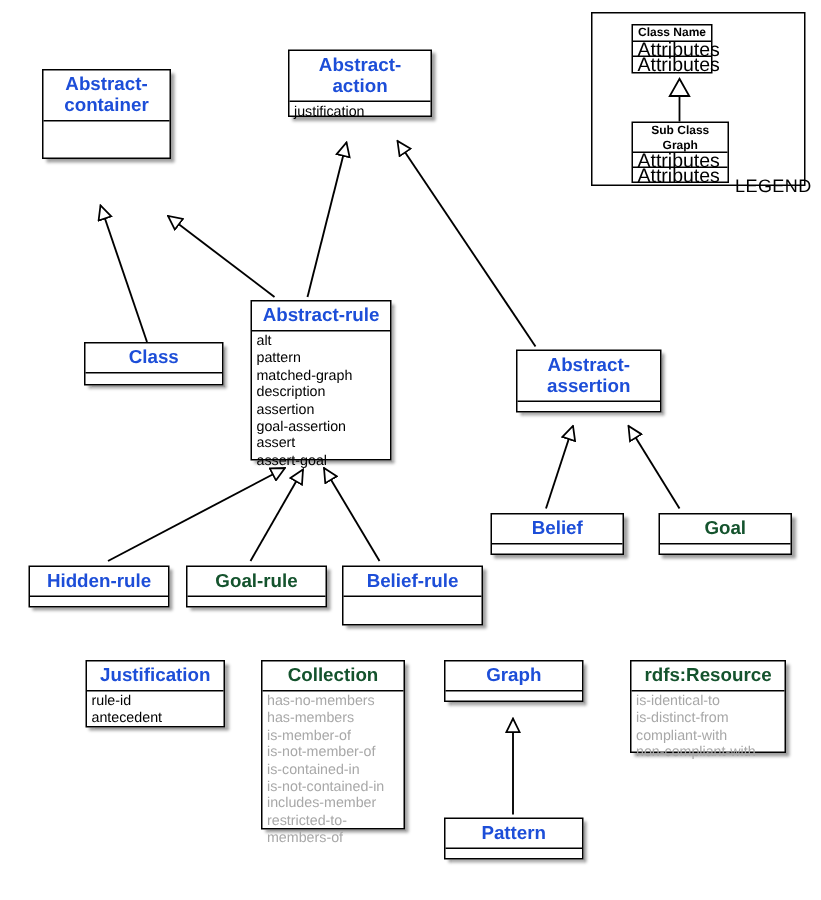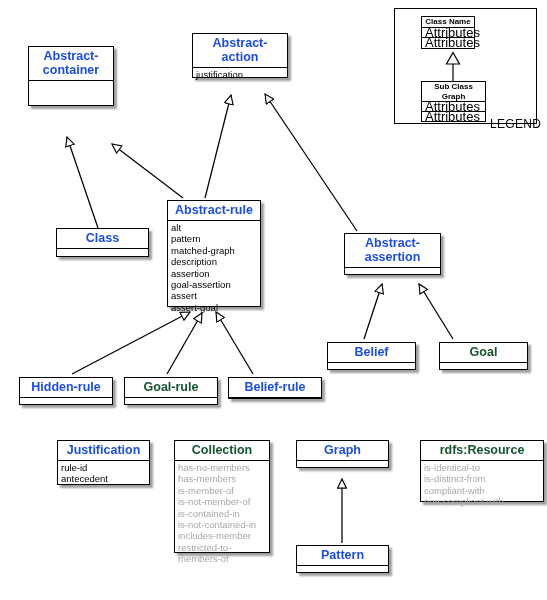--- a/index.html
+++ b/index.html
@@ -170,21 +170,21 @@
         <div class="uml-attrs empty"></div>
       </div>
       <div class="uml-box" style="left: 19px; top: 377px; width: 94px; height: 28px;">
         <div class="uml-title"><span>Hidden-rule</span></div>
         <div class="uml-attrs empty"></div>
       </div>
       <div class="uml-box" style="left: 124px; top: 377px; width: 94px; height: 28px;">
         <div class="uml-title dim"><span>Goal-rule</span></div>
         <div class="uml-attrs empty"></div>
       </div>
-      <div class="uml-box" style="left: 228px; top: 377px; width: 94px; height: 22px;">
+      <div class="uml-box" style="left: 228px; top: 377px; width: 94px; height: 40px;">
         <div class="uml-title"><span>Belief-rule</span></div>
         <div class="uml-attrs empty"></div>
       </div>
       <div class="uml-box" style="left: 57px; top: 440px; width: 93px; height: 45px;">
         <div class="uml-title"><span>Justification</span></div>
         <div class="uml-attrs">
           <div class="uml-attr">rule-id</div>
           <div class="uml-attr">antecedent</div>
         </div>
       </div>
@@ -199,21 +199,21 @@
           <div class="uml-attr dim">is-not-contained-in</div>
           <div class="uml-attr dim">includes-member</div>
           <div class="uml-attr dim">restricted-to-</div>
           <div class="uml-attr dim">members-of</div>
         </div>
       </div>
       <div class="uml-box" style="left: 296px; top: 440px; width: 93px; height: 28px;">
         <div class="uml-title"><span>Graph</span></div>
         <div class="uml-attrs empty"></div>
       </div>
-      <div class="uml-box" style="left: 420px; top: 440px; width: 124px; height: 62px;">
+      <div class="uml-box" style="left: 420px; top: 440px; width: 104px; height: 62px;">
         <div class="uml-title dim"><span>rdfs:Resource</span></div>
         <div class="uml-attrs">
           <div class="uml-attr dim">is-identical-to</div>
           <div class="uml-attr dim">is-distinct-from</div>
           <div class="uml-attr dim">compliant-with</div>
           <div class="uml-attr dim">non-compliant-with</div>
         </div>
       </div>
       <div class="uml-box" style="left: 296px; top: 545px; width: 93px; height: 28px;">
         <div class="uml-title"><span>Pattern</span></div>

